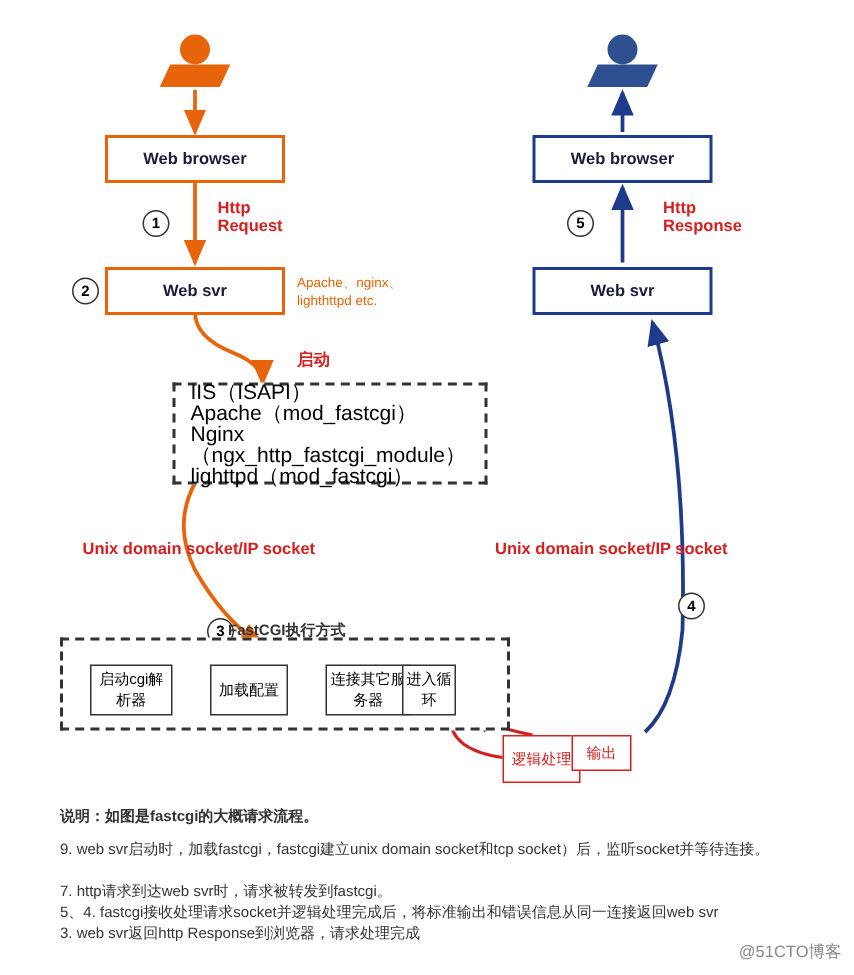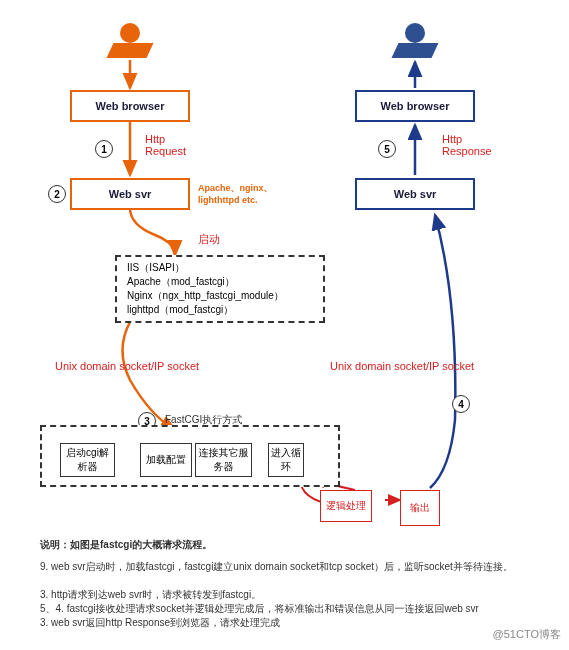--- a/index.html
+++ b/index.html
@@ -1,21 +1,21 @@
 <!DOCTYPE html>
 <html><head>
 <meta charset="utf-8">
 <style>
 *{box-sizing:border-box;margin:0;padding:0}
 body{font-family:Arial,"Microsoft YaHei",sans-serif;background:#fff;position:relative;width:569px;height:650px;font-size:11px}
 .box{position:absolute;border:2px solid;background:#fff;display:flex;align-items:center;justify-content:center;font-weight:bold;text-align:left}
 .orange{border-color:#e8640a;color:#1a1a3a}
 .blue{border-color:#1e3a8a;color:#1a1a3a}
 .dashblack{border:2px dashed #333;background:#fff}
-.lbl{position:absolute;font-weight:normal;font-size:11px}
+.lbl{position:absolute;font-weight:bold;font-size:11px}
 .red{color:#d62020}
 .oranget{color:#e8640a}
 .num{position:absolute;width:18px;height:18px;border:1.5px solid #333;border-radius:50%;display:flex;align-items:center;justify-content:center;font-size:10px;font-weight:bold;background:#fff}
 .persona{position:absolute;width:50px;height:40px}
 .persona .base{position:absolute;bottom:0;left:5px;width:40px;height:15px;transform:skewX(-25deg)}
 .persona.o .base{background:#e8640a}
 .persona.b .base{background:#2e5090}
 .persona .body{position:absolute;top:5px;left:15px;width:20px;height:20px;border-radius:50%}
 .persona.o .body{background:#e8640a}
 .persona.b .body{background:#2e5090}
@@ -76,48 +76,48 @@
 <div class="box orange" style="left:70px;top:90px;width:120px;height:32px">Web browser</div>
 <div class="box orange" style="left:70px;top:178px;width:120px;height:32px">Web svr</div>
 
 <div class="box blue" style="left:355px;top:90px;width:120px;height:32px">Web browser</div>
 <div class="box blue" style="left:355px;top:178px;width:120px;height:32px">Web svr</div>
 
 <div class="lbl red" style="left:145px;top:133px;white-space:pre-line">Http
 Request</div>
 <div class="lbl red" style="left:442px;top:133px;white-space:pre-line">Http
 Response</div>
-<div class="lbl oranget" style="left:198px;top:182px;font-size:9px;white-space:pre-line;font-weight:bold">Apache、nginx、
+<div class="lbl oranget" style="left:198px;top:182px;font-size:9px;white-space:pre-line;font-weight:normal">Apache、nginx、
 lighthttpd etc.</div>
 <div class="lbl red" style="left:198px;top:232px">启动</div>
 
-<div class="box dashblack" style="left:115px;top:255px;width:210px;height:68px;justify-content:flex-start;padding:6px 10px;font-weight:normal;font-size:10px;text-align:left;white-space:pre-line;line-height:14px">IIS（ISAPI）
+<div class="box dashblack" style="left:115px;top:255px;width:210px;height:68px;justify-content:flex-start;padding:6px 10px;font-weight:normal;font-size:14px;text-align:left;white-space:pre-line;line-height:14px">IIS（ISAPI）
 Apache（mod_fastcgi）
 Nginx（ngx_http_fastcgi_module）
 lighttpd（mod_fastcgi）</div>
 
 <div class="lbl red" style="left:55px;top:360px">Unix domain socket/IP socket</div>
 <div class="lbl red" style="left:330px;top:360px">Unix domain socket/IP socket</div>
 
 <div class="num" style="left:95px;top:140px">1</div>
 <div class="num" style="left:48px;top:185px">2</div>
 <div class="num" style="left:138px;top:412px">3</div>
 <div class="num" style="left:452px;top:395px">4</div>
 <div class="num" style="left:378px;top:140px">5</div>
 
 <div class="box dashblack" style="left:40px;top:425px;width:300px;height:62px;justify-content:flex-start;padding:0"></div>
-<div class="lbl" style="left:165px;top:413px;font-size:10px;color:#333">FastCGI执行方式</div>
+<div class="lbl" style="left:152px;top:413px;font-size:10px;color:#333">FastCGI执行方式</div>
 
 <div class="smallbox" style="left:60px;top:443px;width:55px;height:34px">启动cgi解析器</div>
 <div class="smallbox" style="left:140px;top:443px;width:52px;height:34px">加载配置</div>
-<div class="smallbox" style="left:195px;top:443px;width:57px;height:34px">连接其它服务器</div>
+<div class="smallbox" style="left:217px;top:443px;width:57px;height:34px">连接其它服务器</div>
 <div class="smallbox" style="left:268px;top:443px;width:36px;height:34px">进入循环</div>
 
-<div class="smallbox" style="left:320px;top:490px;width:52px;height:32px;border-color:#d62020;color:#d62020">逻辑处理</div>
-<div class="smallbox" style="left:400px;top:490px;width:40px;height:36px;border-color:#d62020;color:#d62020">输出</div>
+<div class="smallbox" style="left:335px;top:490px;width:52px;height:32px;border-color:#d62020;color:#d62020">逻辑处理</div>
+<div class="smallbox" style="left:381px;top:490px;width:40px;height:24px;border-color:#d62020;color:#d62020">输出</div>
 
 <div class="footer" style="left:40px;top:538px;font-weight:bold">说明：如图是fastcgi的大概请求流程。</div>
 <div class="footer" style="left:40px;top:560px;width:490px">9. web svr启动时，加载fastcgi，fastcgi建立unix domain socket和tcp socket）后，监听socket并等待连接。</div>
-<div class="footer" style="left:40px;top:588px;width:490px">3. http请求到达web svr时，请求被转发到fastcgi。</div>
+<div class="footer" style="left:40px;top:588px;width:490px">7. http请求到达web svr时，请求被转发到fastcgi。</div>
 <div class="footer" style="left:40px;top:602px;width:490px">5、4. fastcgi接收处理请求socket并逻辑处理完成后，将标准输出和错误信息从同一连接返回web svr</div>
 <div class="footer" style="left:40px;top:616px;width:490px">3. web svr返回http Response到浏览器，请求处理完成</div>
 
 <div class="watermark">@51CTO博客</div>
 
 </body></html>

